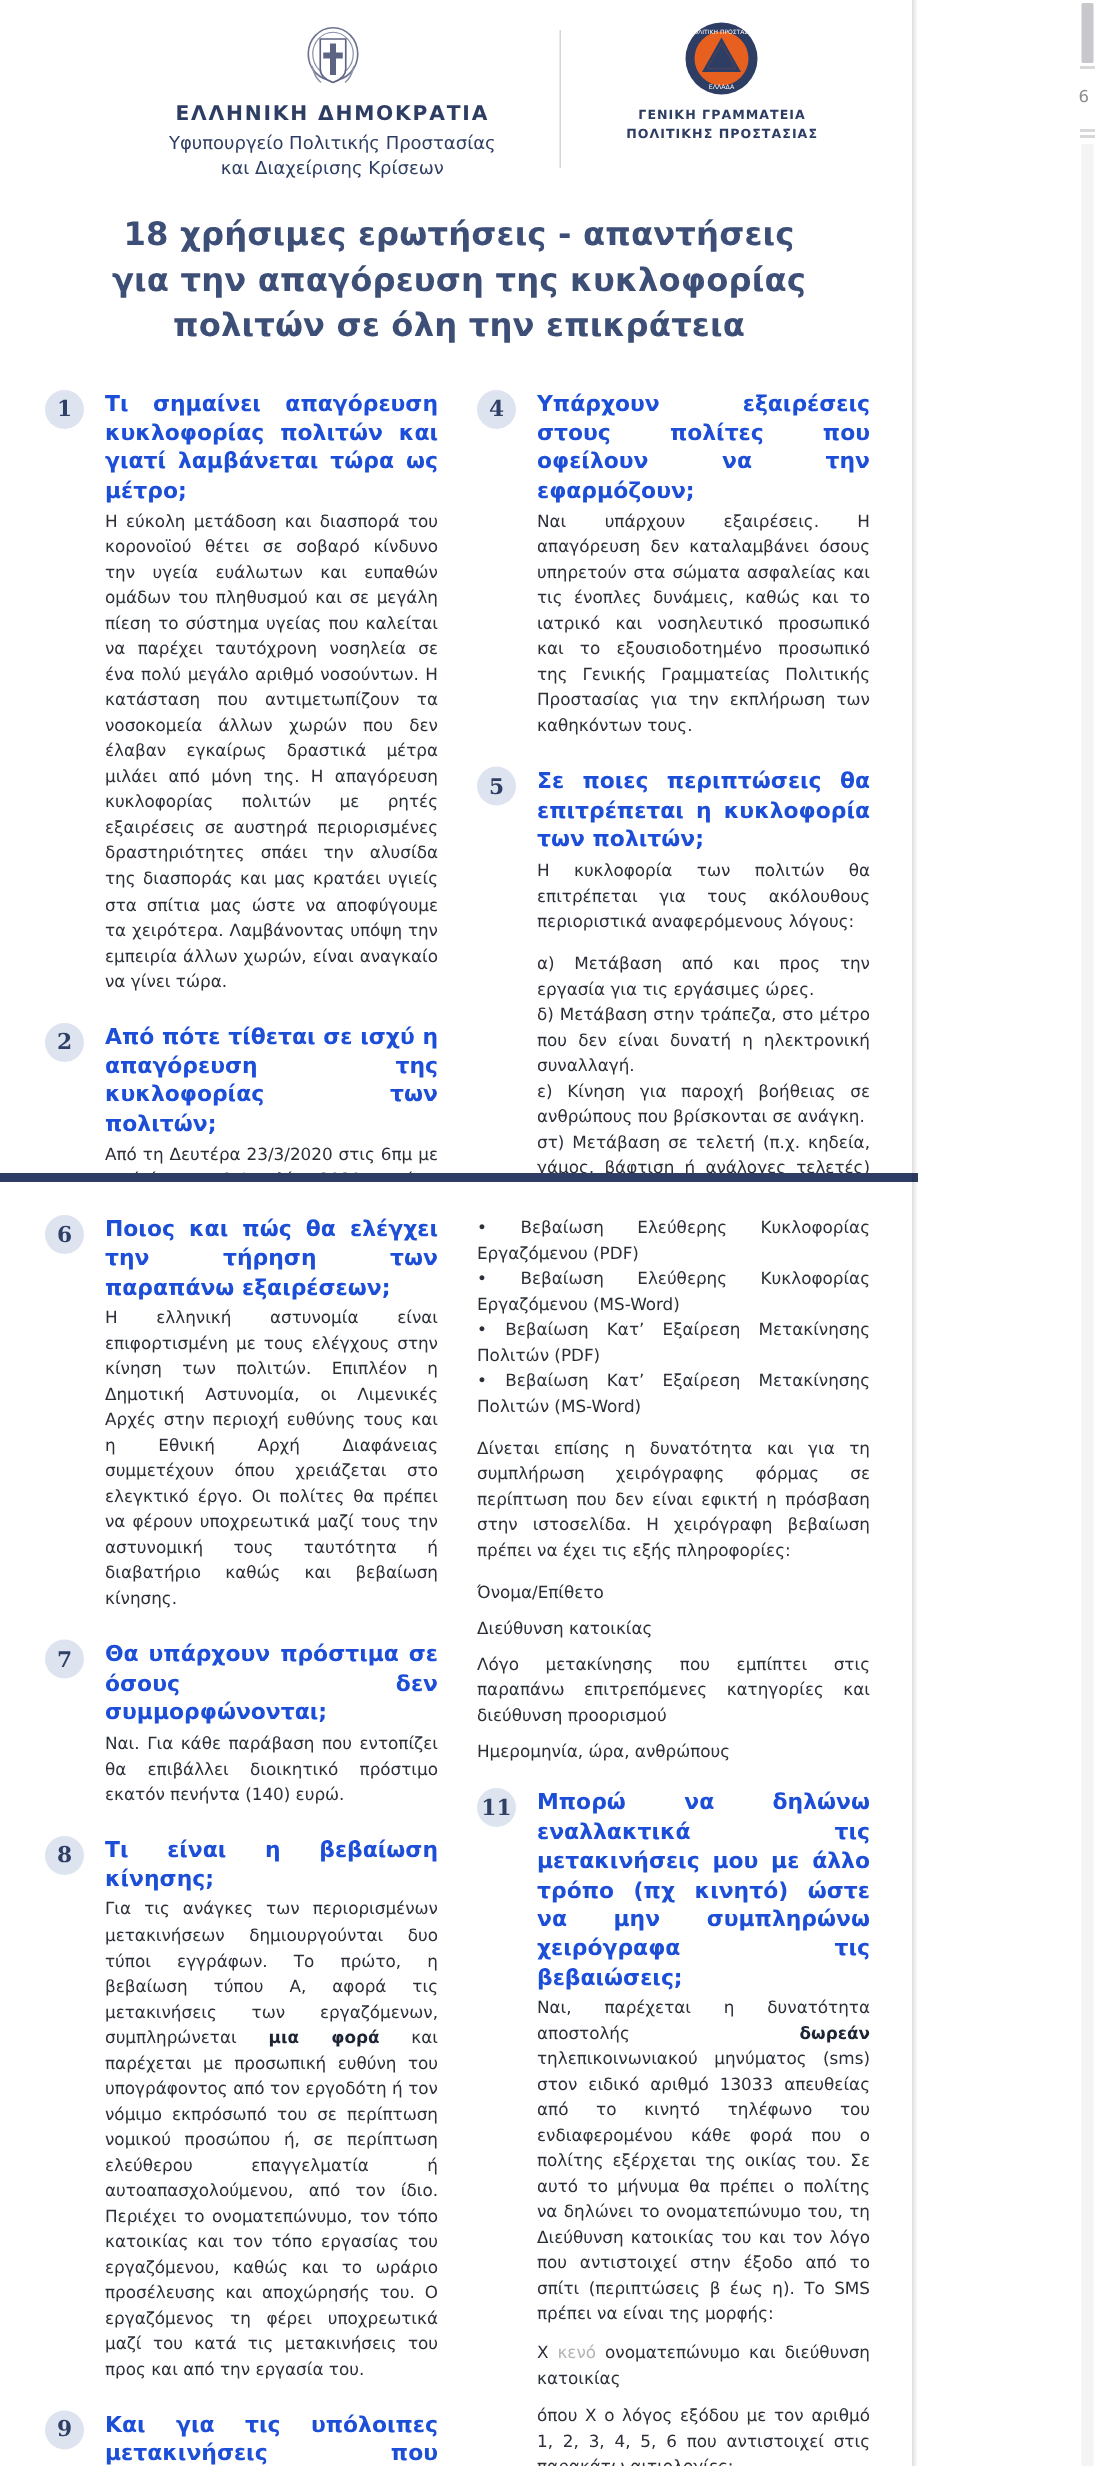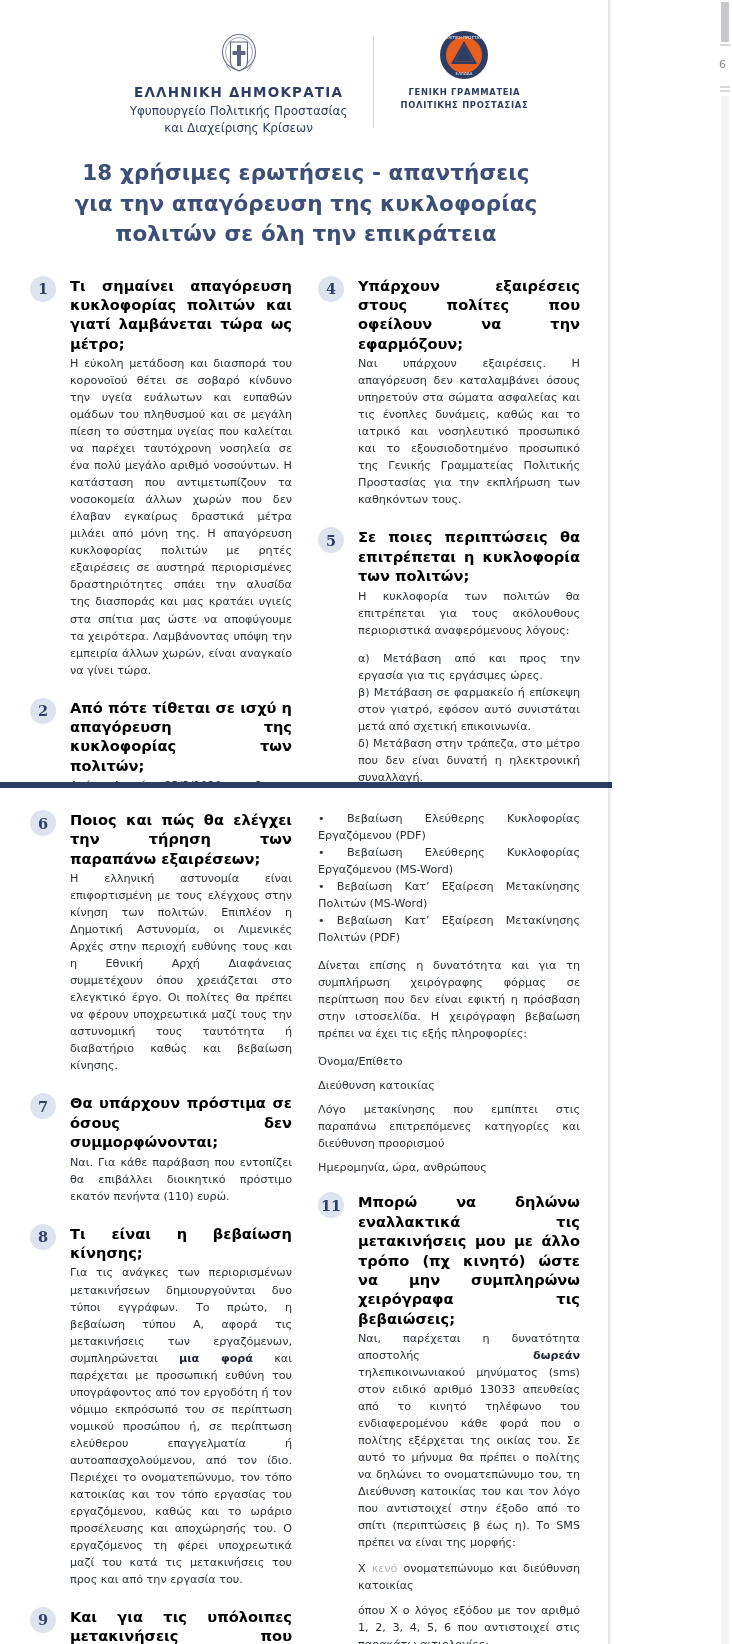--- a/index.html
+++ b/index.html
@@ -64,22 +64,22 @@
     left: 608px;
     width: 4px;
     background: linear-gradient(to right, rgba(0,0,0,0.13), rgba(0,0,0,0));
   }
 
   
   .header {
     display: flex;
     align-items: flex-start;
     justify-content: center;
-    padding-top: 30px;
-    gap: 0px;
+    padding-top: 14px;
+    gap: 17px;
     margin-left: 46px;
   }
   .logo-block {
     display: flex;
     flex-direction: column;
     align-items: center;
     padding: 0 26px;
   }
   .logo-divider {
     width: 1px;
@@ -153,21 +153,21 @@
     font-weight: bold;
     font-size: 14.5px;
     display: flex;
     align-items: center;
     justify-content: center;
     font-family: "DejaVu Serif", "Liberation Serif", serif;
   }
   .qtitle {
     font-size: 14.6px;
     font-weight: bold;
-    color: #000000;
+    color: #1d4ed8;
     line-height: 1.33;
     text-align: justify;
     margin-bottom: 2px;
   }
   .qbody {
     font-size: 11.2px;
     color: #2b2f38;
     line-height: 1.52;
     text-align: justify;
   }
@@ -269,21 +269,20 @@
           <div class="qtitle">Υπάρχουν εξαιρέσεις στους πολίτες που οφείλουν να την εφαρμόζουν;</div>
           <div class="qbody"> Ναι υπάρχουν εξαιρέσεις. Η απαγόρευση δεν καταλαμβάνει όσους υπηρετούν στα σώματα ασφαλείας και τις ένοπλες δυνάμεις, καθώς και το ιατρικό και νοσηλευτικό προσωπικό και το εξουσιοδοτημένο προσωπικό της Γενικής Γραμματείας Πολιτικής Προστασίας για την εκπλήρωση των καθηκόντων τους.</div>
         </div>
 
         <div class="qitem">
           <div class="qnum">5</div>
           <div class="qtitle">Σε ποιες περιπτώσεις θα επιτρέπεται η κυκλοφορία των πολιτών;</div>
           <div class="qbody">Η κυκλοφορία των πολιτών θα επιτρέπεται για τους ακόλουθους περιοριστικά αναφερόμενους λόγους:</div>
           <div class="qbody sub-list">
             <p>α) Μετάβαση από και προς την εργασία για τις εργάσιμες ώρες.</p>
-            <p>β) Μετάβαση σε φαρμακείο ή επίσκεψη στον γιατρό, εφόσον αυτό συνιστάται μετά από σχετική επικοινωνία.</p>
             <p>δ) Μετάβαση στην τράπεζα, στο μέτρο που δεν είναι δυνατή η ηλεκτρονική συναλλαγή.</p>
             <p>ε) Κίνηση για παροχή βοήθειας σε ανθρώπους που βρίσκονται σε ανάγκη.</p>
             <p>στ) Μετάβαση σε τελετή (π.χ. κηδεία, γάμος, βάφτιση ή ανάλογες τελετές) υπό τους όρους που προβλέπει ο νόμος.</p>
             <p>ζ) Σωματική άσκηση σε εξωτερικό χώρο ή κίνηση με κατοικίδιο ζώο, ατομικά ή ανά δύο άτομα, τηρώντας στην τελευταία αυτή περίπτωση την αναγκαία απόσταση 1,5 μέτρου.</p>
             <p>η) Εφάπαξ μετάβαση στον τόπο της μόνιμης κατοικίας.</p>
           </div>
         </div>
 
       </div>
     </div>
@@ -301,21 +300,21 @@
 
         <div class="qitem">
           <div class="qnum">6</div>
           <div class="qtitle">Ποιος και πώς θα ελέγχει την τήρηση των παραπάνω εξαιρέσεων;</div>
           <div class="qbody">Η ελληνική αστυνομία είναι επιφορτισμένη με τους ελέγχους στην κίνηση των πολιτών. Επιπλέον η Δημοτική Αστυνομία, οι Λιμενικές Αρχές στην περιοχή ευθύνης τους και η Εθνική Αρχή Διαφάνειας συμμετέχουν όπου χρειάζεται στο ελεγκτικό έργο. Οι πολίτες θα πρέπει να φέρουν υποχρεωτικά μαζί τους την αστυνομική τους ταυτότητα ή διαβατήριο καθώς και βεβαίωση κίνησης.</div>
         </div>
 
         <div class="qitem">
           <div class="qnum">7</div>
           <div class="qtitle">Θα υπάρχουν πρόστιμα σε όσους δεν συμμορφώνονται;</div>
-          <div class="qbody">Ναι. Για κάθε παράβαση που εντοπίζει θα επιβάλλει διοικητικό πρόστιμο εκατόν πενήντα (110) ευρώ.</div>
+          <div class="qbody">Ναι. Για κάθε παράβαση που εντοπίζει θα επιβάλλει διοικητικό πρόστιμο εκατόν πενήντα (140) ευρώ.</div>
         </div>
 
         <div class="qitem">
           <div class="qnum">8</div>
           <div class="qtitle">Τι είναι η βεβαίωση κίνησης;</div>
           <div class="qbody"><span>Για τις ανάγκες των περιορισμένων μετακινήσεων δημιουργούνται δυο τύποι εγγράφων. Το πρώτο, η βεβαίωση τύπου Α, αφορά τις μετακινήσεις των εργαζόμενων, συμπληρώνεται </span><b>μια φορά</b><span> και παρέχεται με προσωπική ευθύνη του υπογράφοντος από τον εργοδότη ή τον νόμιμο εκπρόσωπό του σε περίπτωση νομικού προσώπου ή, σε περίπτωση ελεύθερου επαγγελματία ή αυτοαπασχολούμενου, από τον ίδιο. Περιέχει το ονοματεπώνυμο, τον τόπο κατοικίας και τον τόπο εργασίας  του εργαζόμενου, καθώς και το ωράριο προσέλευσης και αποχώρησής του. Ο εργαζόμενος τη φέρει υποχρεωτικά μαζί του κατά τις μετακινήσεις του προς και από την εργασία του.</span></div>
         </div>
 
         <div class="qitem">
           <div class="qnum">9</div>
@@ -323,22 +322,22 @@
 
         </div>
 
       </div>
 
       <div class="col">
 
         <div class="qbody bullets">
           <p>• Βεβαίωση Ελεύθερης Κυκλοφορίας Εργαζόμενου (PDF)</p>
           <p>• Βεβαίωση Ελεύθερης Κυκλοφορίας Εργαζόμενου (MS-Word)</p>
+          <p>• Βεβαίωση Κατ’ Εξαίρεση Μετακίνησης Πολιτών (PDF)</p>
           <p>• Βεβαίωση Κατ’ Εξαίρεση Μετακίνησης Πολιτών (MS-Word)</p>
-          <p>• Βεβαίωση Κατ’ Εξαίρεση Μετακίνησης Πολιτών (PDF)</p>
         </div>
 
         <div class="gap"></div>
 
         <div class="qbody">Δίνεται επίσης η δυνατότητα και για τη συμπλήρωση χειρόγραφης φόρμας σε περίπτωση που δεν είναι εφικτή η πρόσβαση στην ιστοσελίδα. Η χειρόγραφη βεβαίωση πρέπει να έχει τις εξής πληροφορίες:</div>
 
         <div class="qbody sub-list">
           <p>Όνομα/Επίθετο</p>
           <p style="margin-top:7px">Διεύθυνση κατοικίας</p>
           <p style="margin-top:7px">Λόγο μετακίνησης που εμπίπτει στις παραπάνω επιτρεπόμενες κατηγορίες και διεύθυνση προορισμού</p>

